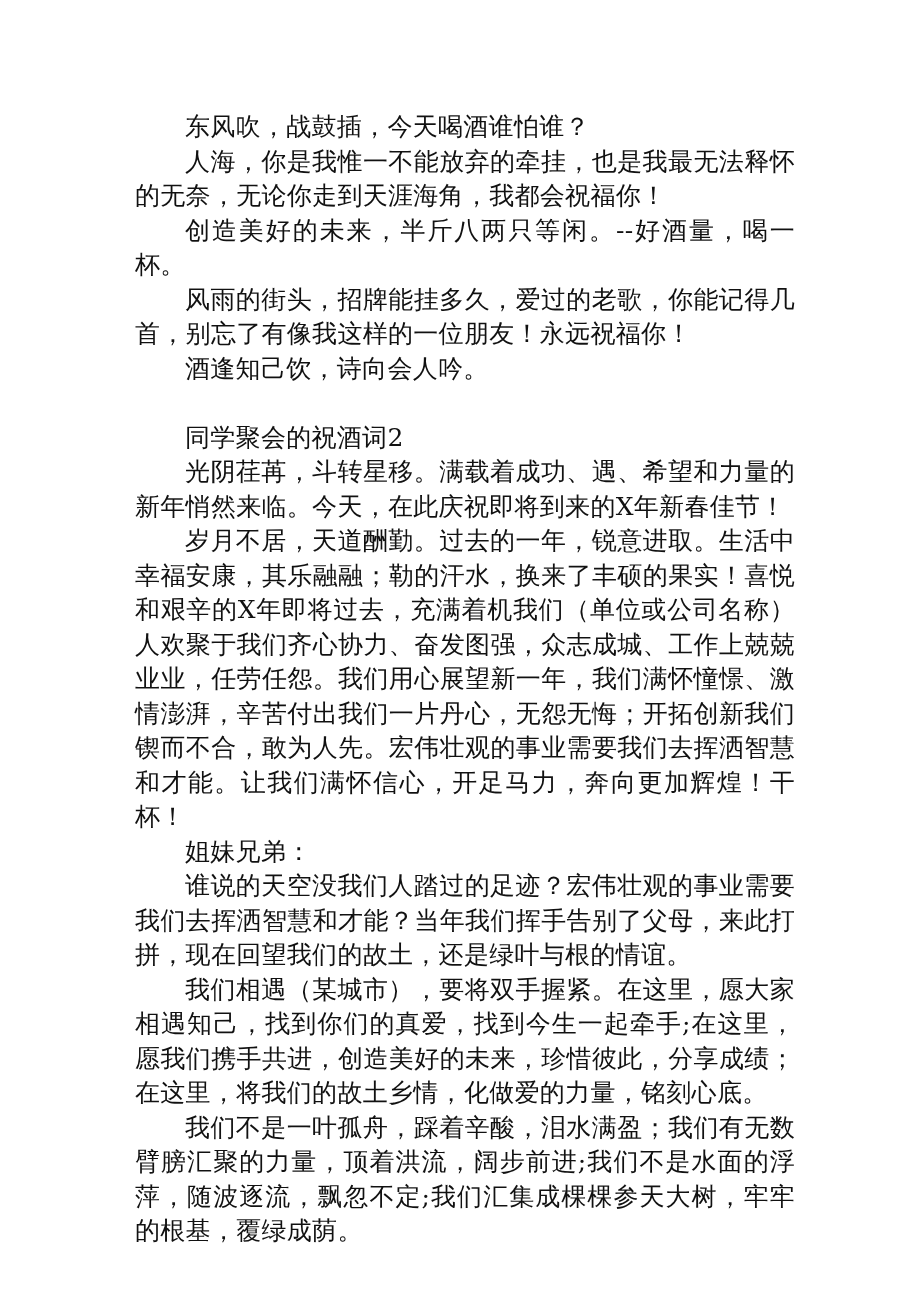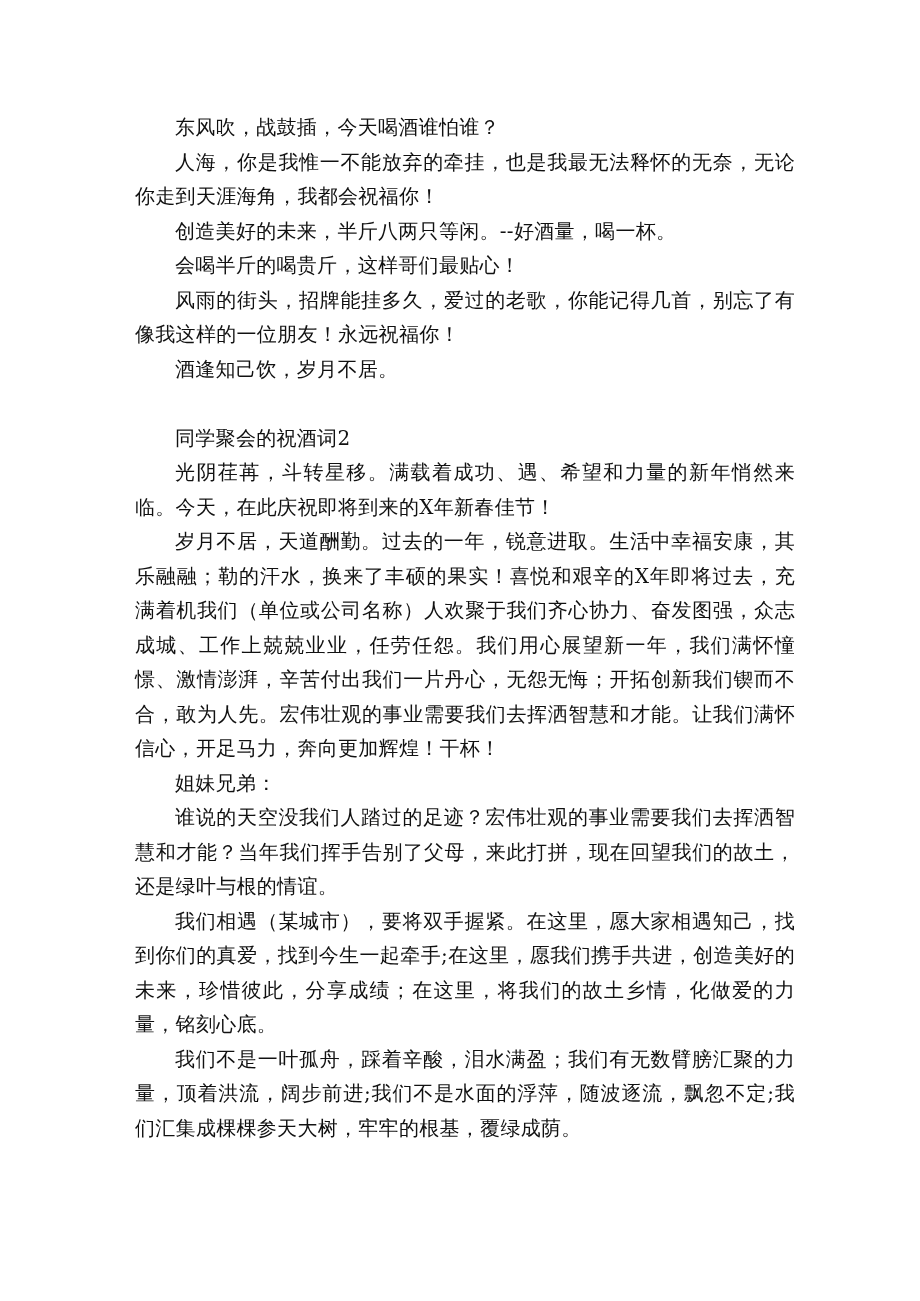--- a/index.html
+++ b/index.html
@@ -16,41 +16,40 @@
       color: #111111;
     }
     .page {
       position: absolute;
       left: 135px;
       top: 110px;
       width: 660px;
     }
     .p {
       margin: 0;
-      font-size: 20px;
+      font-size: 25px;
       line-height: 34.5px;
       text-indent: 2em;
       text-align: justify;
       letter-spacing: 0.3px;
       word-break: break-all;
     }
     .p.title {
       margin-top: 34.5px;
     }
   </style>
 </head>
 <body>
 
 <div class="page">
   <p class="p">东风吹，战鼓插，今天喝酒谁怕谁？</p>
   <p class="p">人海，你是我惟一不能放弃的牵挂，也是我最无法释怀的无奈，无论你走到天涯海角，我都会祝福你！</p>
   <p class="p">创造美好的未来，半斤八两只等闲。--好酒量，喝一杯。</p>
-  <p class="p">会喝半斤的喝贵斤，这样哥们最贴心！</p>
   <p class="p">风雨的街头，招牌能挂多久，爱过的老歌，你能记得几首，别忘了有像我这样的一位朋友！永远祝福你！</p>
-  <p class="p">酒逢知己饮，岁月不居。</p>
+  <p class="p">酒逢知己饮，诗向会人吟。</p>
 
   <p class="p title">同学聚会的祝酒词2</p>
   <p class="p">光阴荏苒，斗转星移。满载着成功、遇、希望和力量的新年悄然来临。今天，在此庆祝即将到来的X年新春佳节！</p>
   <p class="p">岁月不居，天道酬勤。过去的一年，锐意进取。生活中幸福安康，其乐融融；勒的汗水，换来了丰硕的果实！喜悦和艰辛的X年即将过去，充满着机我们（单位或公司名称）人欢聚于我们齐心协力、奋发图强，众志成城、工作上兢兢业业，任劳任怨。我们用心展望新一年，我们满怀憧憬、激情澎湃，辛苦付出我们一片丹心，无怨无悔；开拓创新我们锲而不合，敢为人先。宏伟壮观的事业需要我们去挥洒智慧和才能。让我们满怀信心，开足马力，奔向更加辉煌！干杯！</p>
   <p class="p">姐妹兄弟：</p>
   <p class="p">谁说的天空没我们人踏过的足迹？宏伟壮观的事业需要我们去挥洒智慧和才能？当年我们挥手告别了父母，来此打拼，现在回望我们的故土，还是绿叶与根的情谊。</p>
   <p class="p">我们相遇（某城市），要将双手握紧。在这里，愿大家相遇知己，找到你们的真爱，找到今生一起牵手;在这里，愿我们携手共进，创造美好的未来，珍惜彼此，分享成绩；在这里，将我们的故土乡情，化做爱的力量，铭刻心底。</p>
   <p class="p">我们不是一叶孤舟，踩着辛酸，泪水满盈；我们有无数臂膀汇聚的力量，顶着洪流，阔步前进;我们不是水面的浮萍，随波逐流，飘忽不定;我们汇集成棵棵参天大树，牢牢的根基，覆绿成荫。</p>
 </div>
 

